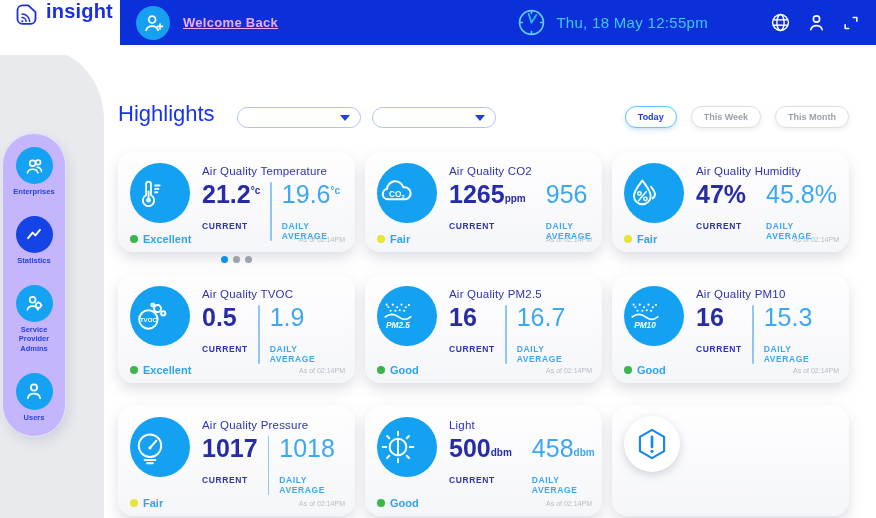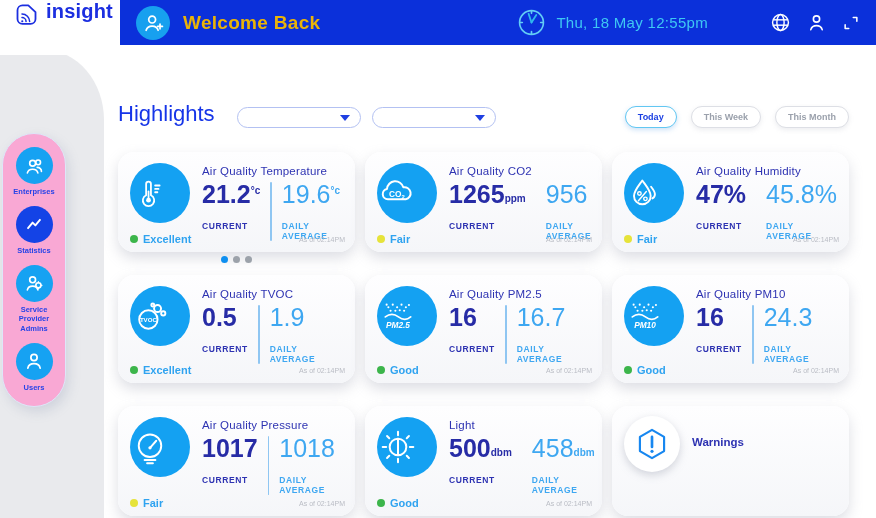--- a/index.html
+++ b/index.html
@@ -9,31 +9,31 @@
     -webkit-font-smoothing:antialiased;
   }
   
   .logo-zone{position:absolute;left:0;top:0;width:120px;height:55px;background:#fff;
     display:flex;align-items:flex-start;gap:6px;padding-left:13px;box-sizing:border-box;z-index:5;}
   .logo-text{color:#1C2FE0;font-size:20px;font-weight:600;letter-spacing:.2px;}
   .header{position:absolute;left:120px;top:0;width:756px;height:45px;background:#0B30DA;
     display:flex;align-items:center;padding:0 16px;box-sizing:border-box;z-index:4;}
   .avatar{width:34px;height:34px;border-radius:50%;background:#17A0EF;flex:none;
     display:flex;align-items:center;justify-content:center;margin-right:13px;cursor:pointer;}
-  .welcome{color:#eab308;font-size:19px;font-weight:700;letter-spacing:.3px;}
+  .welcome{color:#f0abfc;font-size:13px;font-weight:700;letter-spacing:.3px;text-decoration:underline;}
   .hdr-spacer{flex:1;}
   .datetime{color:#3EC8F3;font-size:15px;font-weight:500;margin-left:8px;letter-spacing:.3px;}
   .hdr-gap{width:46px;}
   .hdr-ic{margin-left:16px;cursor:pointer;display:flex;align-items:center;}
   
   .left-col{position:absolute;left:0;top:50px;width:104px;height:468px;background:#E9EAED;
     border-top-right-radius:60px 70px;z-index:1;}
-  .nav-pill{position:absolute;left:2px;top:133px;width:64px;min-height:238px;background:#f9a8d4;
+  .nav-pill{position:absolute;left:2px;top:133px;width:64px;min-height:238px;background:#c4b5fd;
     border:1px solid #DEE6F8;border-radius:32px;box-shadow:3px 5px 12px rgba(120,130,165,.22);
-    display:flex;flex-direction:column;align-items:center;gap:9px;
+    display:flex;flex-direction:column;align-items:center;gap:19px;
     padding:13px 2px;box-sizing:border-box;z-index:2;}
   .nav-item{display:flex;flex-direction:column;align-items:center;gap:3px;cursor:pointer;}
   .nav-circle{width:37px;height:37px;border-radius:50%;background:#16A2F2;
     display:flex;align-items:center;justify-content:center;}
   .nav-circle.selected{background:#1443E6;}
   .nav-label{font-size:7.5px;color:#2543E8;font-weight:700;text-align:center;line-height:1.3;max-width:60px;}
   
   .page-title{position:absolute;left:118px;top:101px;font-size:22px;font-weight:500;color:#1635E8;}
   .dropdown{position:absolute;top:107px;height:21px;width:124px;border:1px solid #B3C1F2;border-radius:11px;
     background:#fff;display:flex;align-items:center;justify-content:flex-end;
@@ -204,21 +204,20 @@
 <div class="cards-grid" id="cards-grid">
   <div class="card warn-card">
     <div class="card-top">
       <div class="warn-icon">
         <svg viewBox="0 0 48 48" width="40" height="40" fill="none" stroke="#1787F0" stroke-width="2.6" stroke-linejoin="round" stroke-linecap="round">
           <polygon points="24,7 38.5,15.5 38.5,32.5 24,41 9.5,32.5 9.5,15.5"></polygon>
           <line x1="24" y1="15.5" x2="24" y2="27.5" stroke-width="3.2"></line>
           <circle cx="24" cy="32.8" r="1.9" fill="#1787F0" stroke="none"></circle>
         </svg>
       </div>
-      <div class="warn-title">Warnings</div>
     </div>
   </div>
 <div class="card">
     <div class="card-top">
       <div class="icon-circle">
           <svg viewBox="0 0 48 48" width="36" height="36" fill="none" stroke="#fff" stroke-width="2.4" stroke-linecap="round" stroke-linejoin="round">
     <path d="M21.5 27 V12 a3.2 3.2 0 0 1 6.4 0 V27 a7.6 7.6 0 1 1 -6.4 0 Z"></path>
     <circle cx="24.7" cy="33.6" r="3.2" fill="#fff" stroke="none"></circle>
     <line x1="24.7" y1="33" x2="24.7" y2="22"></line>
     <line x1="33.5" y1="14" x2="39.5" y2="14"></line>
@@ -416,21 +415,21 @@
         </div>
       <div class="card-body">
         <div class="card-title">Air Quality PM10</div>
         <div class="metrics">
           <div class="metric cur">
             <div class="valrow"><span class="value">16</span></div>
             <div class="label">CURRENT</div>
           </div>
           <div class="div-line"></div>
           <div class="metric avg">
-            <div class="valrow"><span class="value">24.3</span></div>
+            <div class="valrow"><span class="value">15.3</span></div>
             <div class="label">DAILY AVERAGE</div>
           </div>
         </div>
       </div>
     </div>
     <div class="card-foot">
       <span class="status">
         <span class="dot" style="background: rgb(60, 181, 75);"></span>
         <span>Good</span>
       </span>

